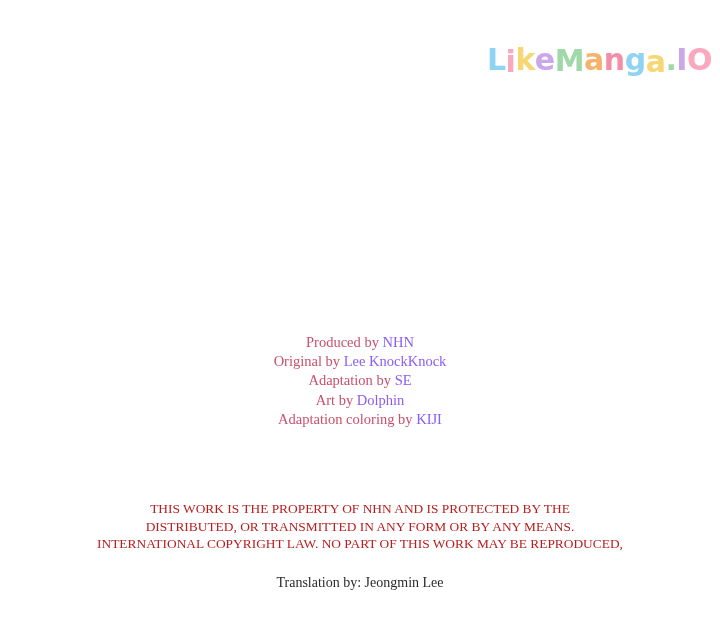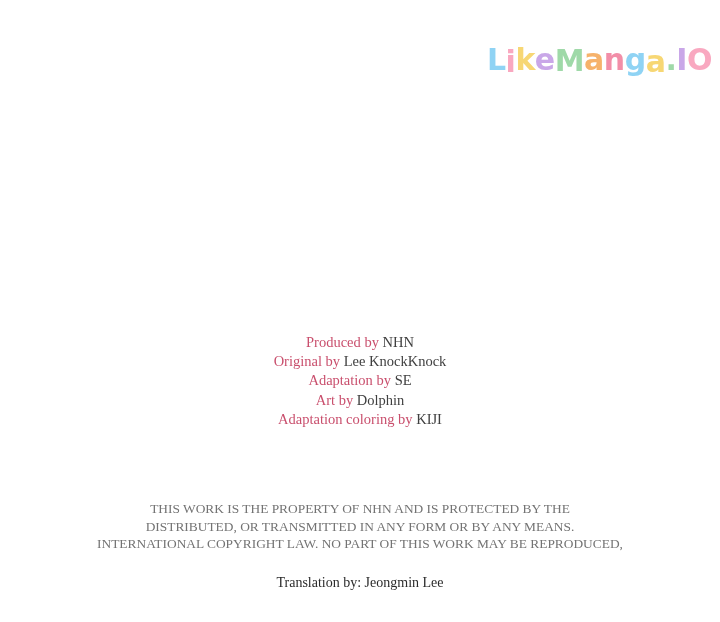--- a/index.html
+++ b/index.html
@@ -59,31 +59,31 @@
     width: 720px;
     text-align: center;
   }
   .credit-line {
     font-size: 14.5px;
     line-height: 19.2px;
     color: #c94f6d;
     white-space: nowrap;
   }
   .credit-line .name {
-    color: #404040;
+    color: #8b5cf6;
   }
 
   
   .notice {
     position: absolute;
     top: 500px;
     left: 0;
     width: 720px;
     text-align: center;
-    color: #737373;
+    color: #b91c1c;
     font-size: 13.4px;
     line-height: 17.6px;
   }
   .notice div { white-space: nowrap; }
 
   
   .translation {
     position: absolute;
     top: 575px;
     left: 0;

